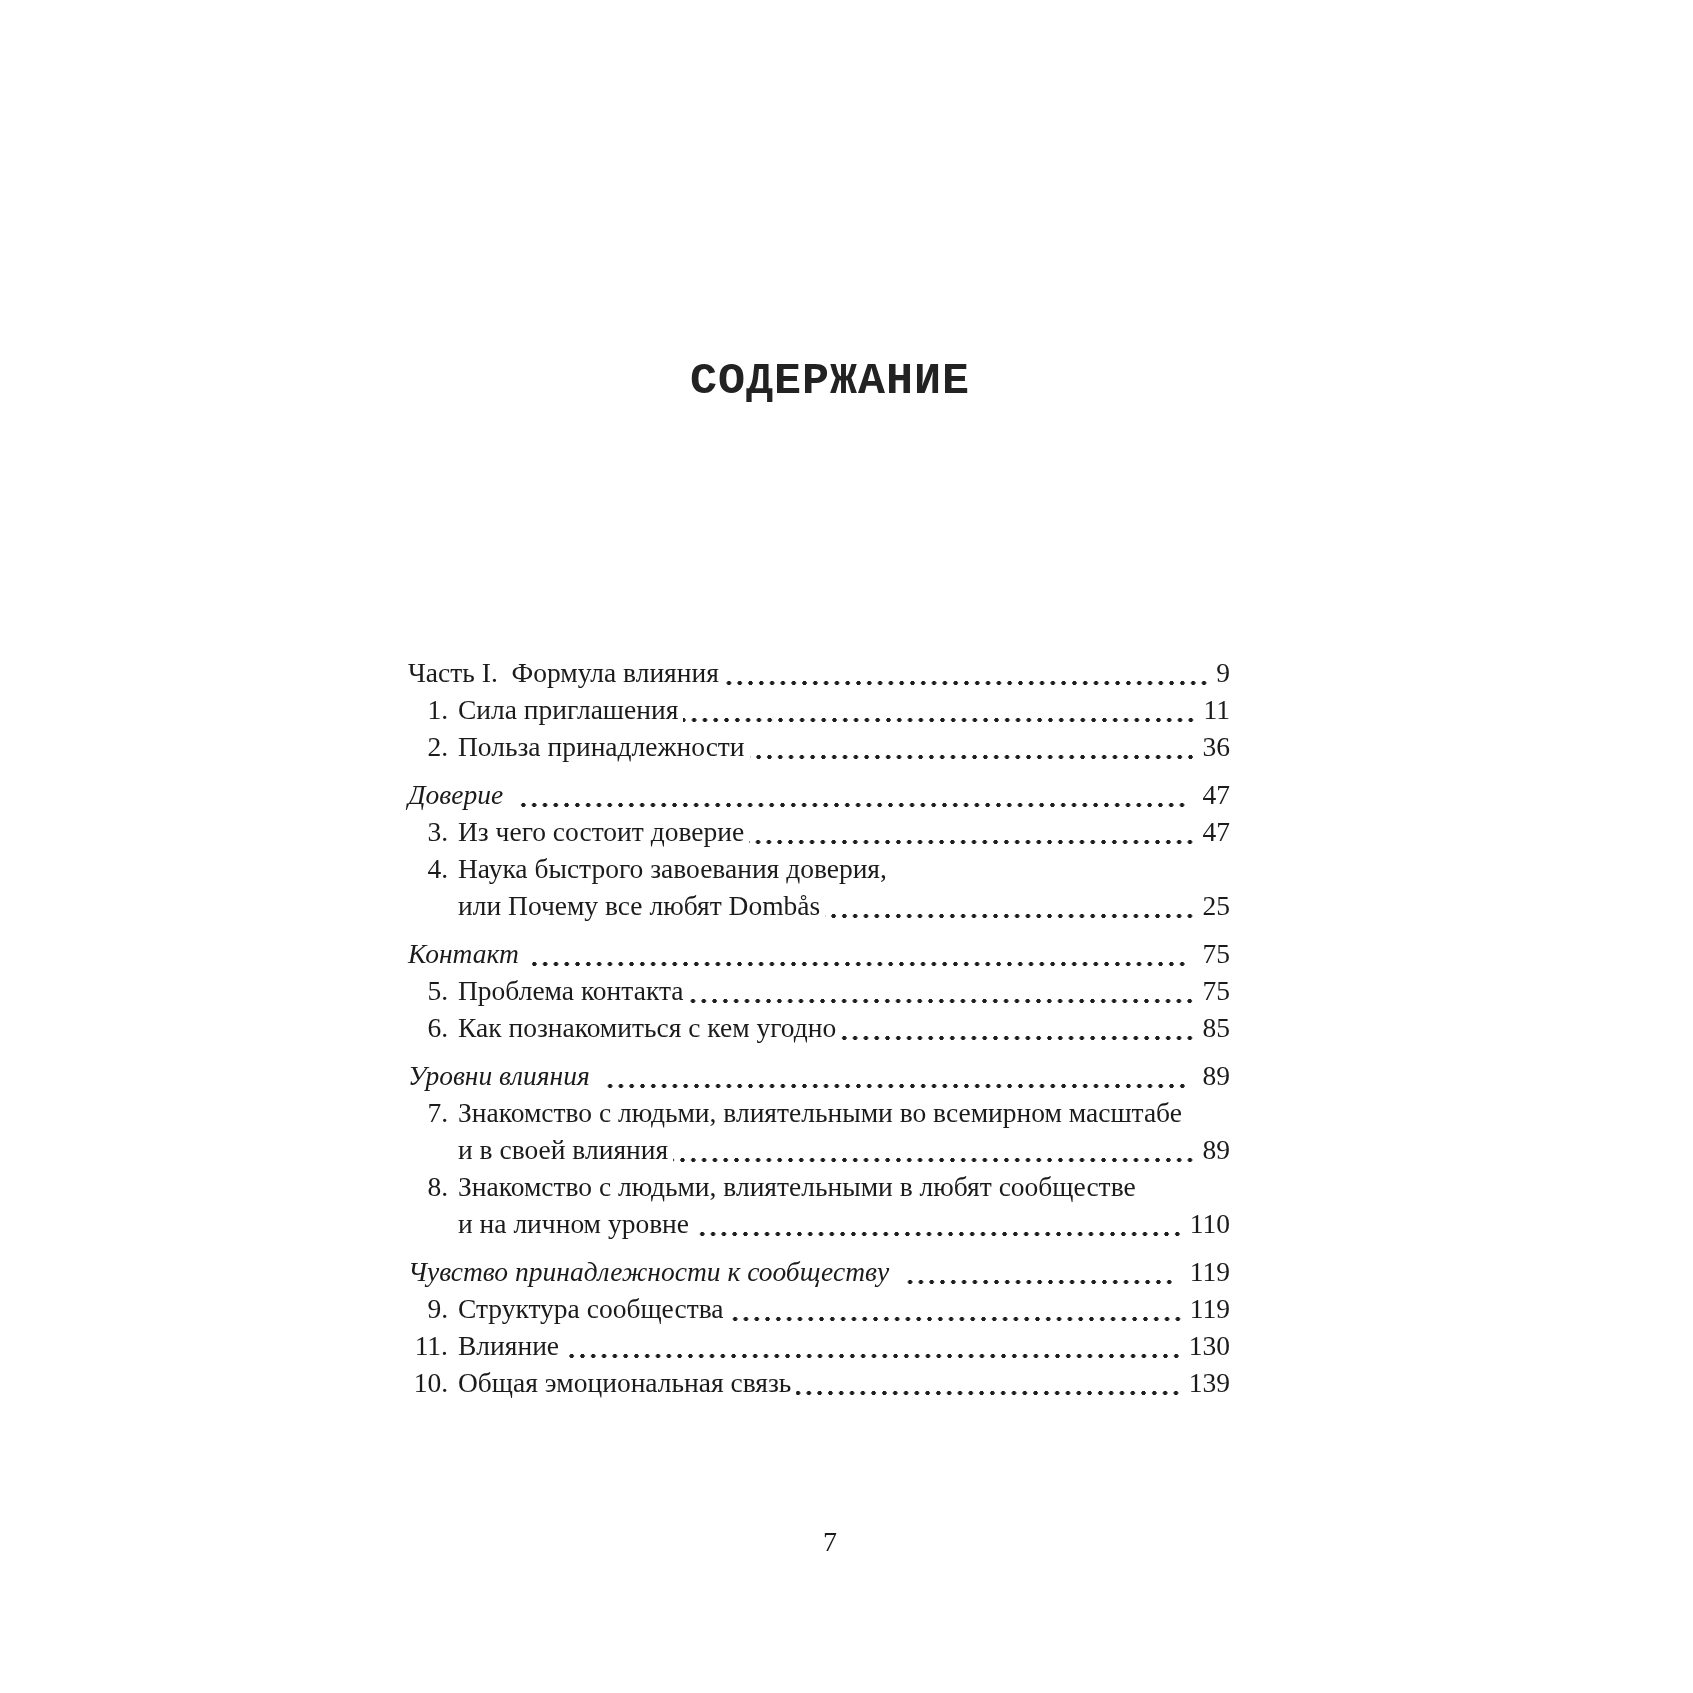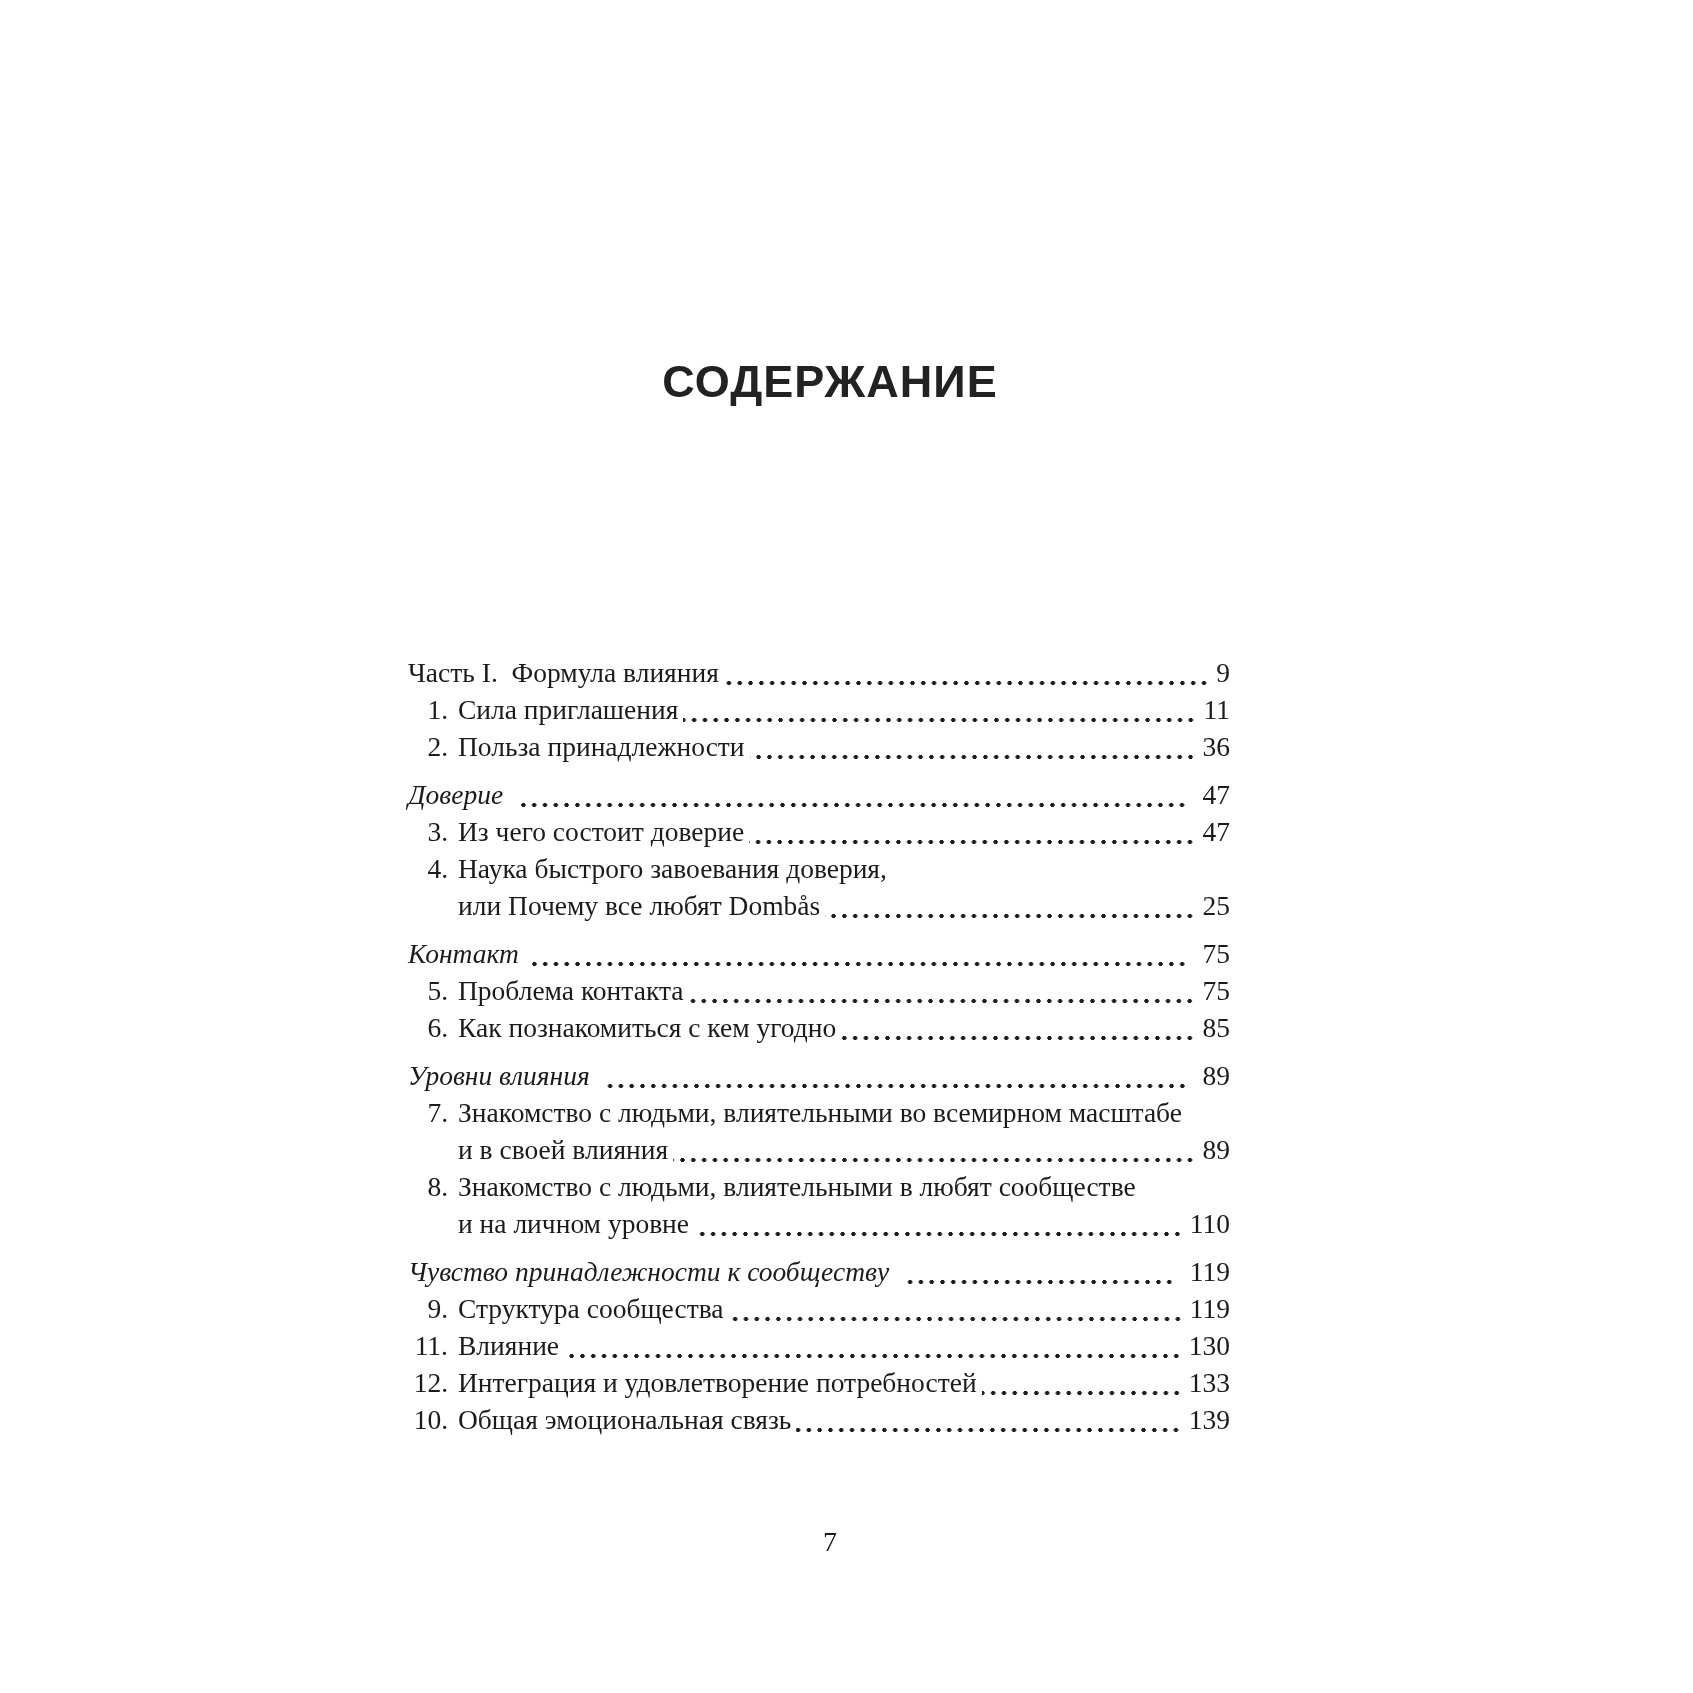--- a/index.html
+++ b/index.html
@@ -11,21 +11,21 @@
     font-family: "Liberation Serif", serif;
     color: #1b1b1b;
     overflow: hidden;
   }
   .book-title {
     position: absolute;
     top: 356px;
     left: 400px;
     width: 860px;
     text-align: center;
-    font-family: Liberation Sans, sans-serif;
+    font-family: Liberation Mono, monospace;
     font-weight: 700;
     font-size: 45px;
     letter-spacing: 1px;
     color: #222222;
   }
   .toc {
     position: absolute;
     left: 408px;
     top: 654px;
     width: 822px;
@@ -163,26 +163,20 @@
         <span class="leader"></span>
         <span class="pagenum">119</span>
       </div>
       <div class="toc-row chapter-row">
         <span class="num">11.</span>
         <span class="label">Влияние</span>
         <span class="leader"></span>
         <span class="pagenum">130</span>
       </div>
       <div class="toc-row chapter-row">
-        <span class="num">12.</span>
-        <span class="label">Интеграция и удовлетворение потребностей</span>
-        <span class="leader"></span>
-        <span class="pagenum">133</span>
-      </div>
-      <div class="toc-row chapter-row">
         <span class="num">10.</span>
         <span class="label">Общая эмоциональная связь</span>
         <span class="leader"></span>
         <span class="pagenum">139</span>
       </div>
     </div>
 
   <div class="folio">7</div>
 </div>
 

